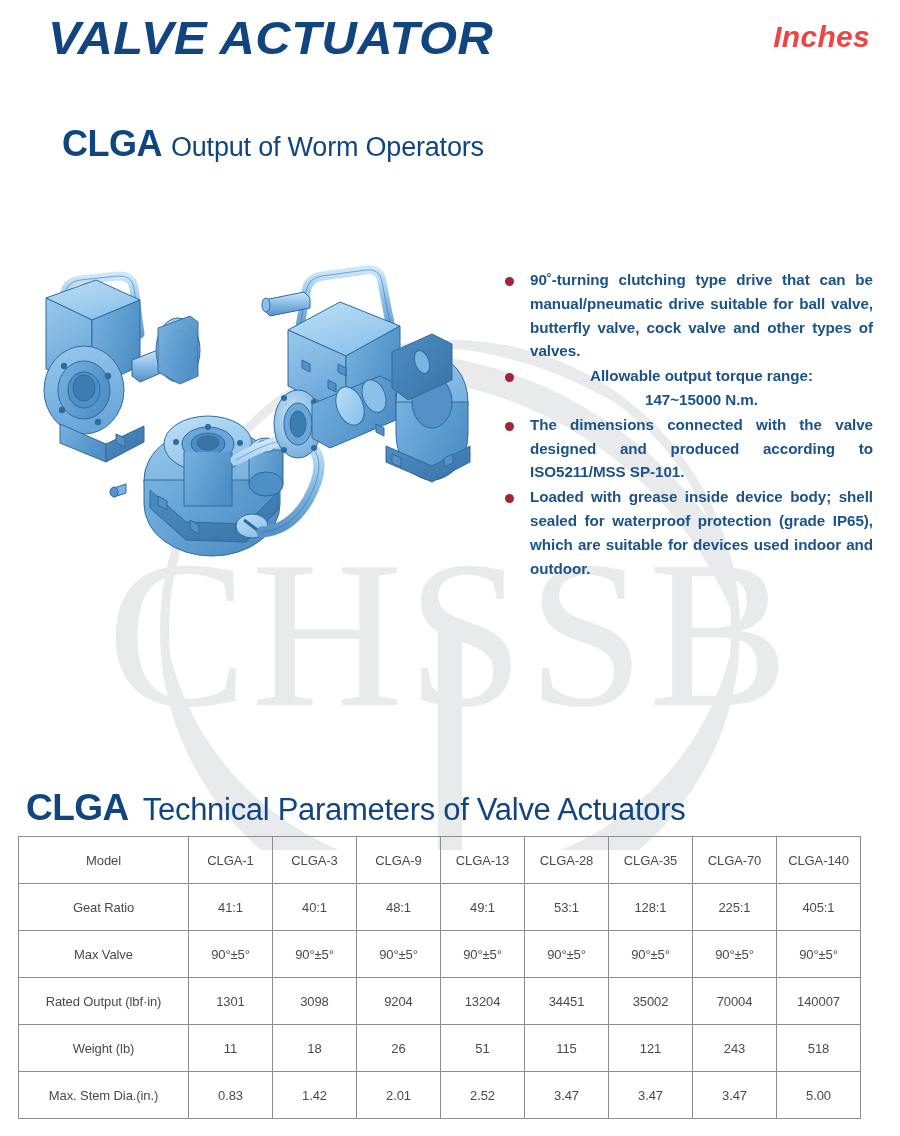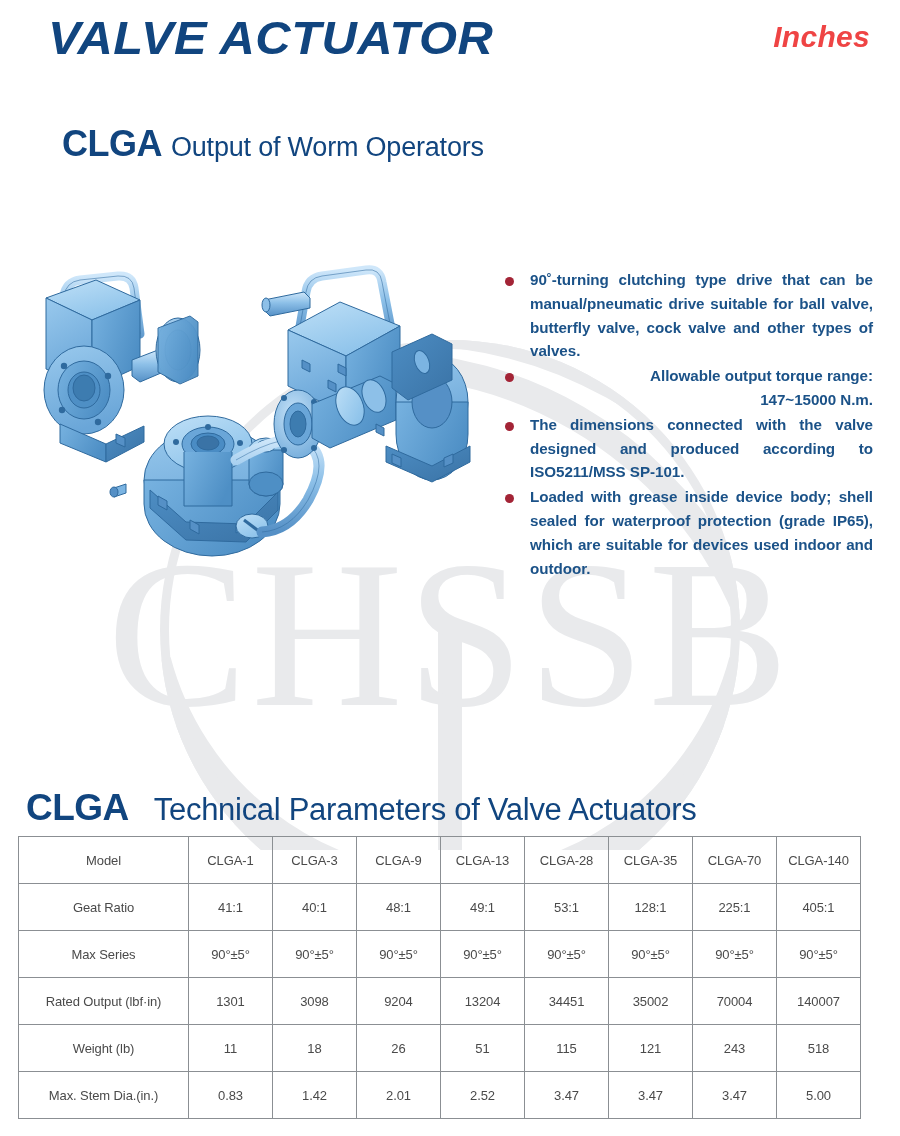--- a/index.html
+++ b/index.html
@@ -129,42 +129,42 @@
   }
   .feature-text {
     display: block;
     font-size: 15.2px;
     line-height: 23.8px;
     color: #1b5288;
     text-align: justify;
     text-justify: inter-word;
     letter-spacing: -0.05px;
   }
-  .feature-text.no-justify { text-align: right; }
+  .feature-text.no-justify { text-align: center; }
 
   
   .table-heading {
     position: absolute;
     left: 26px;
     top: 789px;
     z-index: 5;
     white-space: nowrap;
     line-height: 1;
   }
   .th-code {
     font-size: 37px;
     font-weight: 700;
     color: #11457f;
     letter-spacing: -0.5px;
   }
   .th-desc {
     font-size: 31px;
     font-weight: 400;
     color: #11457f;
-    margin-left: 25px;
+    margin-left: 14px;
     letter-spacing: -0.3px;
   }
 
   .spec-table-wrap {
     position: absolute;
     left: 18px;
     top: 836px;
     width: 797px;
     z-index: 5;
   }
@@ -418,21 +418,21 @@
         <td>41:1</td>
         <td>40:1</td>
         <td>48:1</td>
         <td>49:1</td>
         <td>53:1</td>
         <td>128:1</td>
         <td>225:1</td>
         <td>405:1</td>
       </tr>
       <tr>
-        <td class="row-label">Max Series</td>
+        <td class="row-label">Max Valve</td>
         <td class="deg-val">90°±5°</td>
         <td class="deg-val">90°±5°</td>
         <td class="deg-val">90°±5°</td>
         <td class="deg-val">90°±5°</td>
         <td class="deg-val">90°±5°</td>
         <td class="deg-val">90°±5°</td>
         <td class="deg-val">90°±5°</td>
         <td class="deg-val">90°±5°</td>
       </tr>
       <tr>

